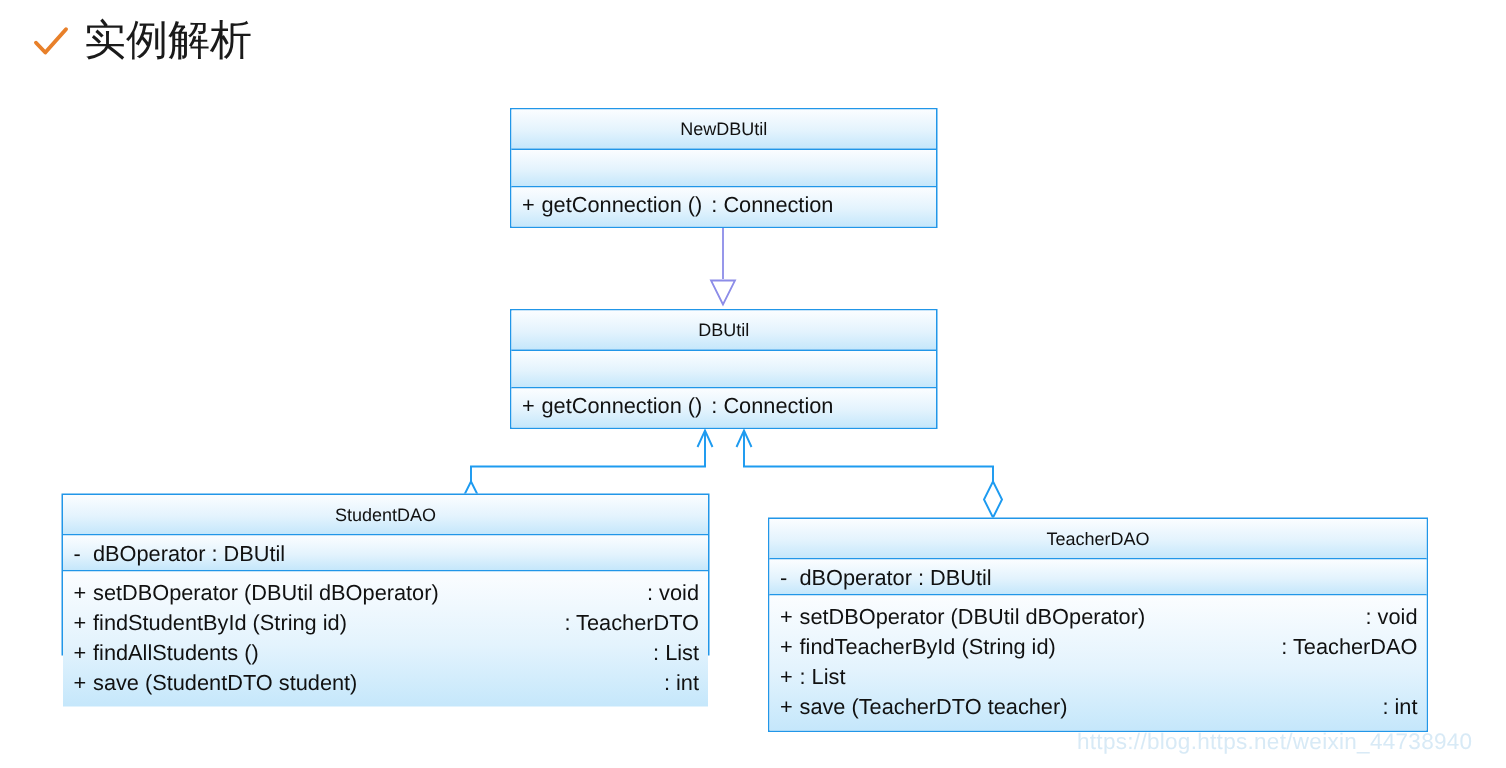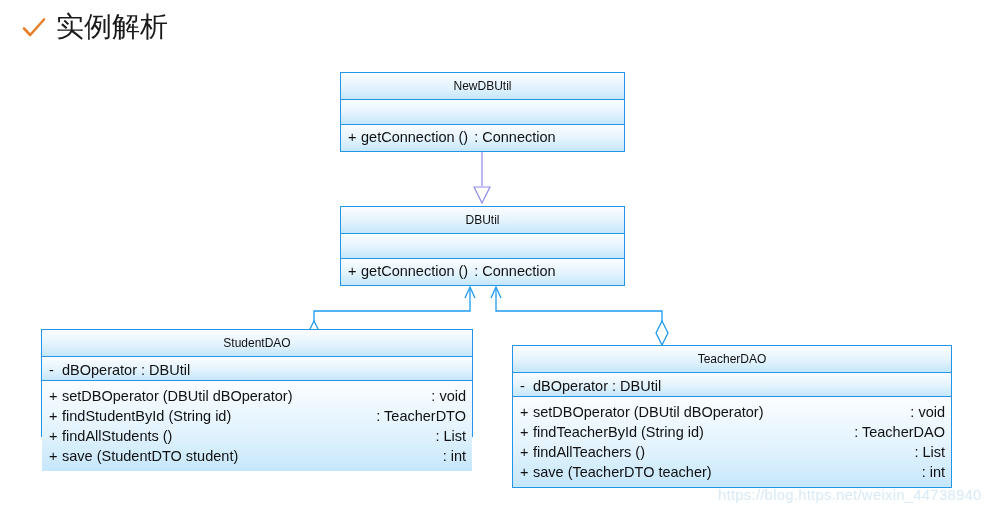--- a/index.html
+++ b/index.html
@@ -243,21 +243,20 @@
       <span class="sig">setDBOperator (DBUtil dBOperator)</span>
       <span class="rtype">: void</span>
     </div>
     <div class="member">
       <span class="vis">+</span>
       <span class="sig">findTeacherById (String id)</span>
       <span class="rtype">: TeacherDAO</span>
     </div>
     <div class="member">
       <span class="vis">+</span>
-      <span class="sig">findAllTeachers ()</span>
       <span class="rtype">: List</span>
     </div>
     <div class="member">
       <span class="vis">+</span>
       <span class="sig">save (TeacherDTO teacher)</span>
       <span class="rtype">: int</span>
     </div>
   </div>
 </div>
 

